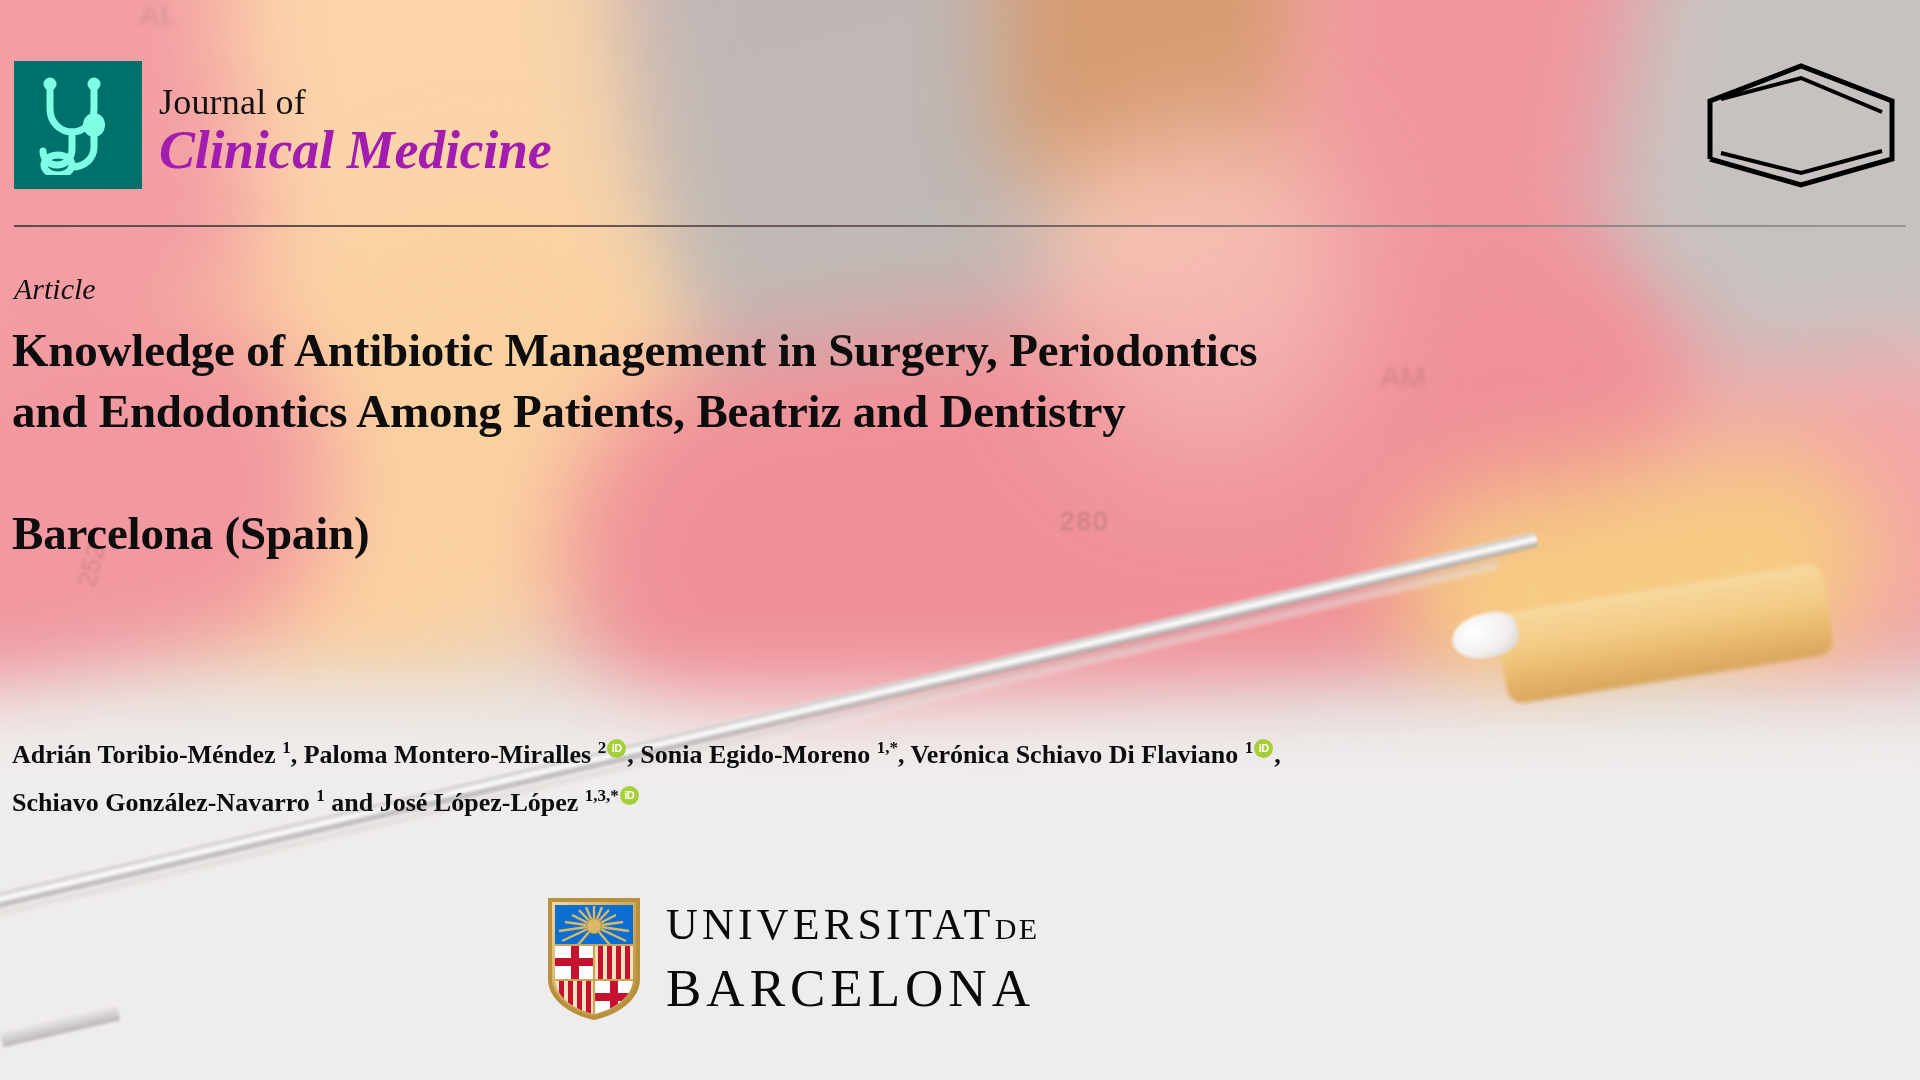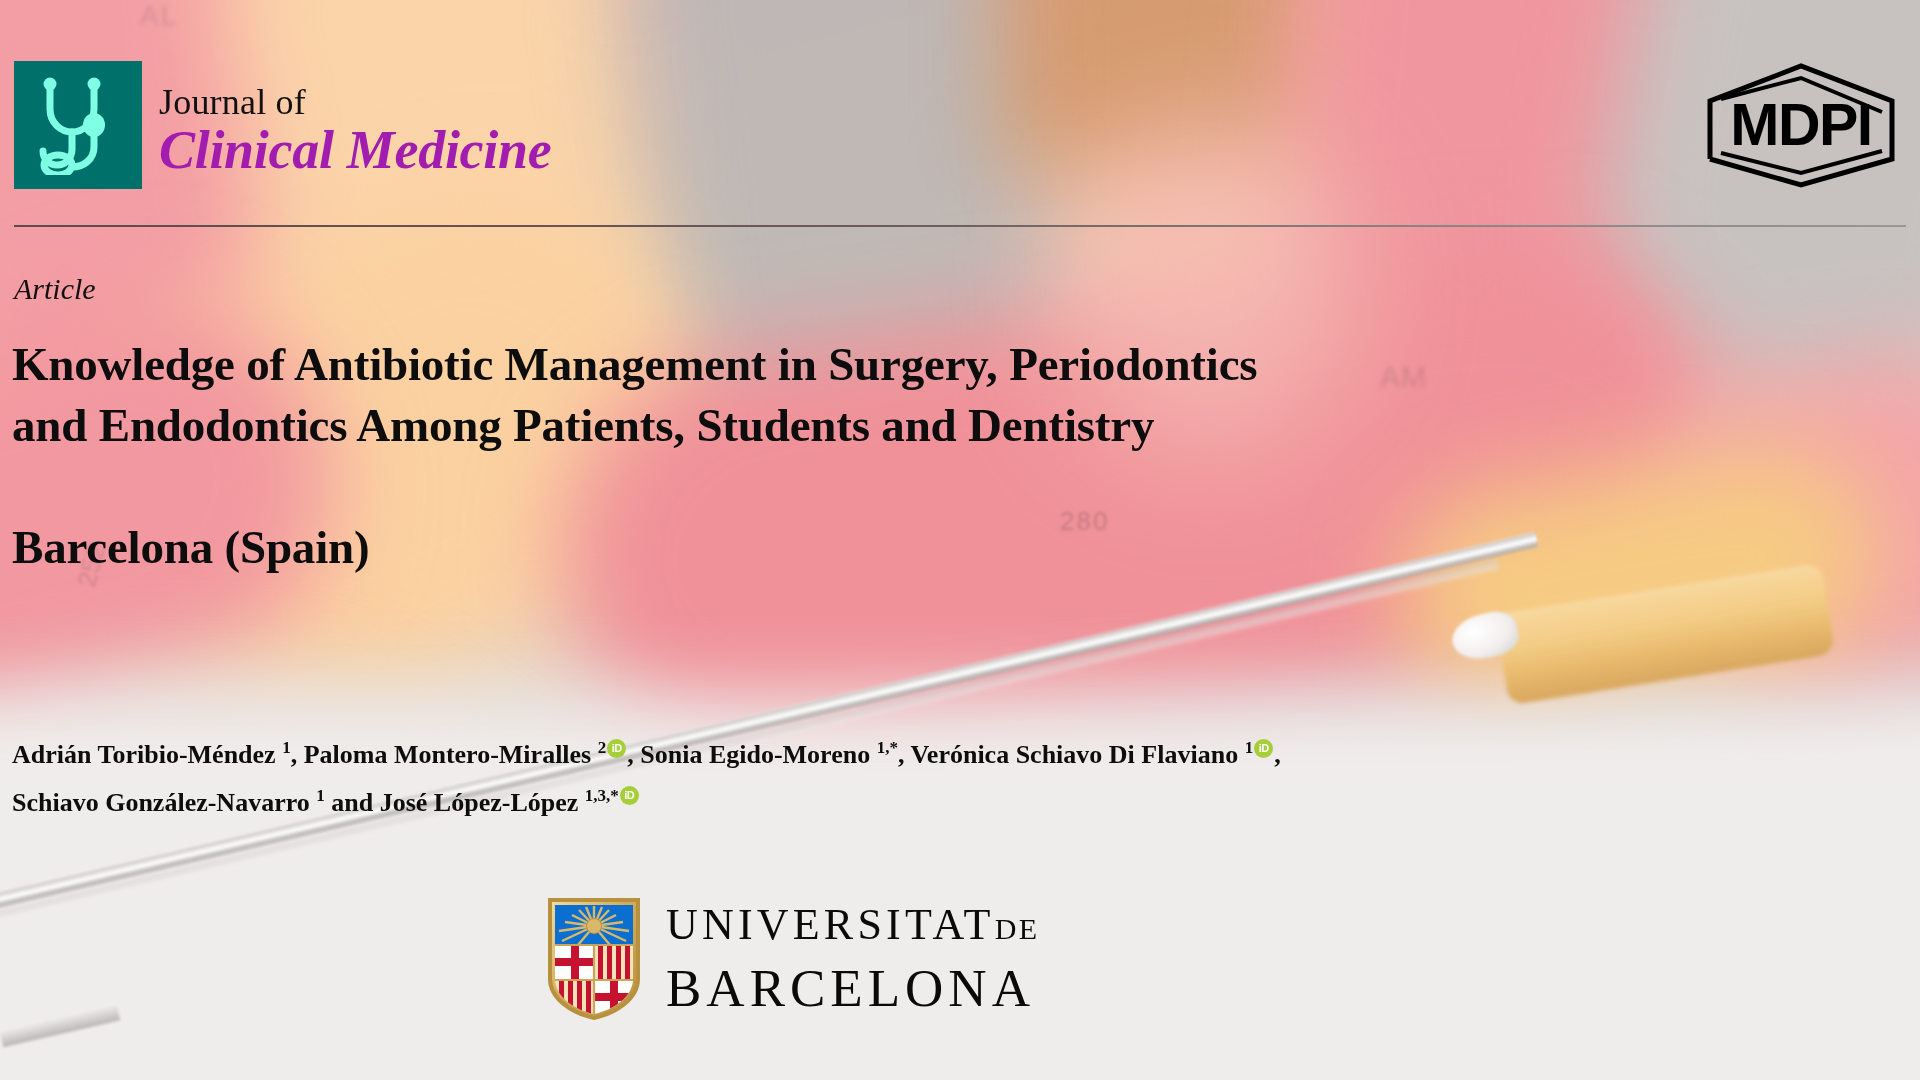--- a/index.html
+++ b/index.html
@@ -216,21 +216,21 @@
 
   
   .kicker {
     position: absolute; left: 14px; top: 272px;
     font-family: "Liberation Serif", serif;
     font-style: italic; font-size: 30px; color: #111;
   }
 
   
   .title {
-    position: absolute; left: 12px; top: 334px;
+    position: absolute; left: 12px; top: 320px;
     width: 1580px;
     font-family: "Liberation Serif", serif;
     font-weight: bold;
     font-size: 47px;
     line-height: 61px;
     color: #0d0d0d;
     letter-spacing: -0.2px;
   }
 
   
@@ -345,32 +345,31 @@
       <div class="mdpi-logo">
         <svg width="210" height="128" viewBox="0 0 210 128">
           <g fill="none" stroke="#000" stroke-width="5" stroke-linejoin="miter">
             <polyline points="14,98 14,40 105,5 196,40 196,98 105,124 14,98"></polyline>
           </g>
           <g fill="none" stroke="#000" stroke-width="4">
             <polyline points="25,38 105,17 186,51"></polyline>
             <polyline points="25,92 105,112 186,90"></polyline>
           </g>
         </svg>
-        <div class="mdpi-text">MDPI</div>
       </div>
 
     </div>
 
     <div class="rule"></div>
 
     <div class="kicker">Article</div>
 
     <h1 class="title">
       <span>Knowledge of Antibiotic Management in Surgery, Periodontics</span><br>
-      <span>and Endodontics Among Patients, Students and Dentistry</span><br>
+      <span>and Endodontics Among Patients, Beatriz and Dentistry</span><br>
       <br>
       <span>Barcelona (Spain)</span>
     </h1>
 
     <div class="authors">
       <div id="author-line-1"><span>Adrián Toribio-Méndez </span><sup>1</sup><span>, </span><span>Paloma Montero-Miralles </span><sup>2</sup><span class="orcid"></span><span>, </span><span>Sonia Egido-Moreno </span><sup>1,*</sup><span>, </span><span>Verónica Schiavo Di Flaviano </span><sup>1</sup><span class="orcid"></span><span>,</span></div>
       <div id="author-line-2"><span>Schiavo González-Navarro </span><sup>1</sup><span> and </span><span>José López-López </span><sup>1,3,*</sup><span class="orcid"></span></div>
     </div>
 
     <div class="ub">

